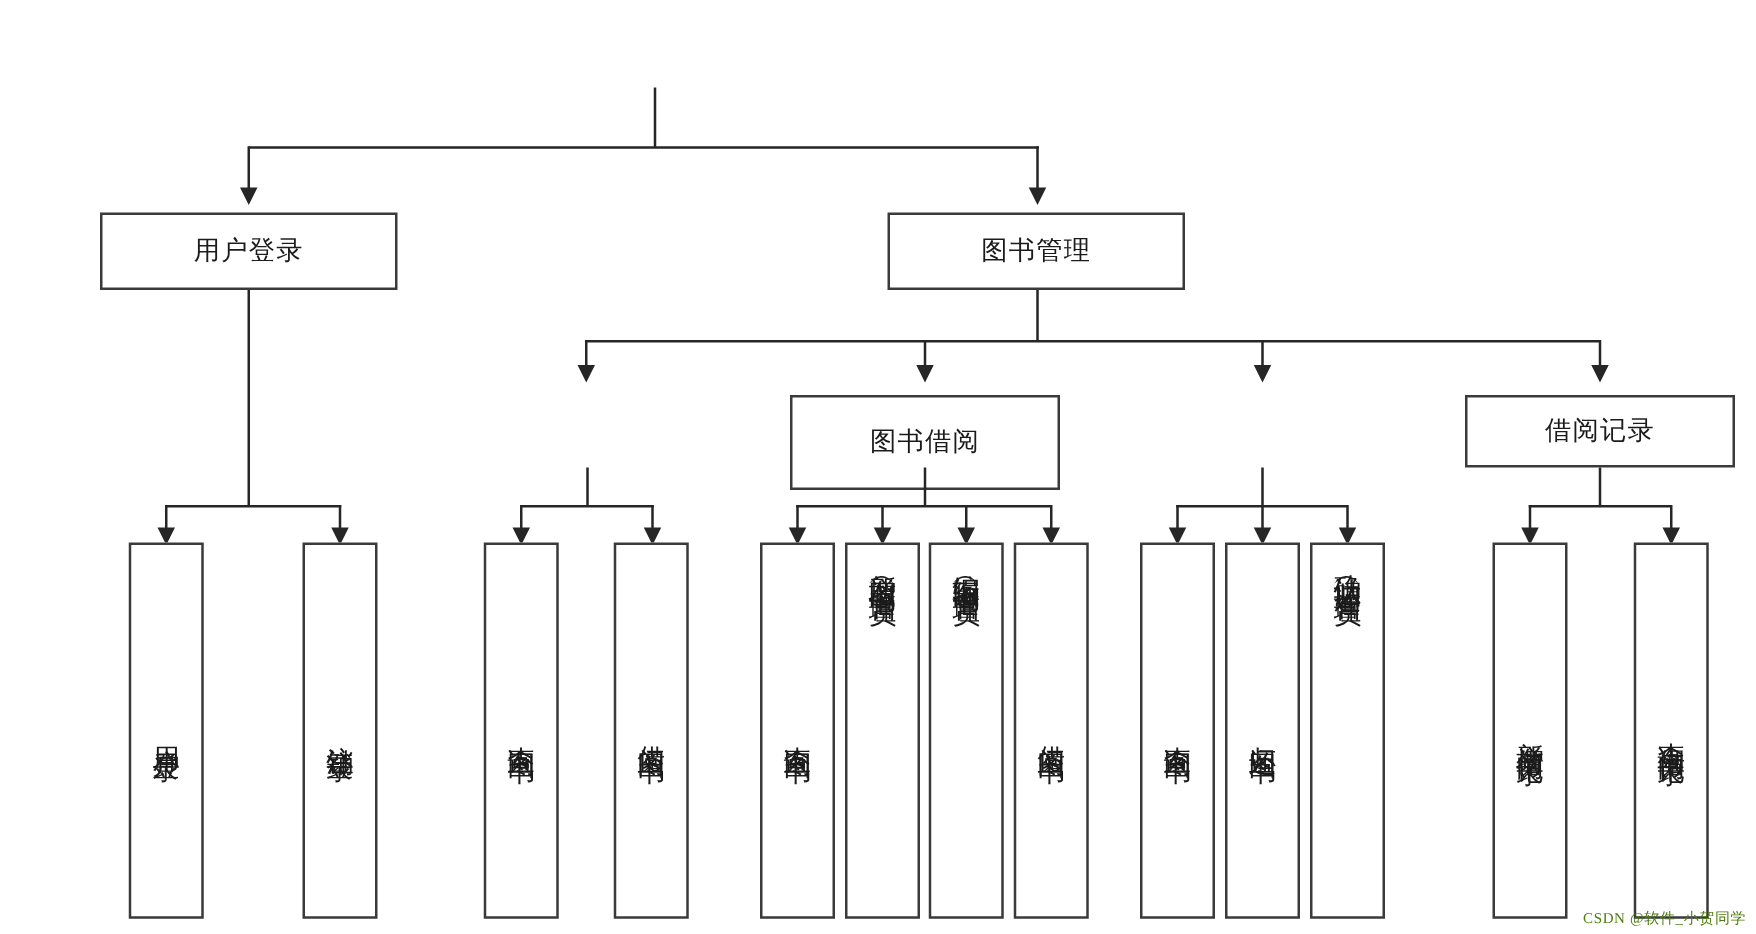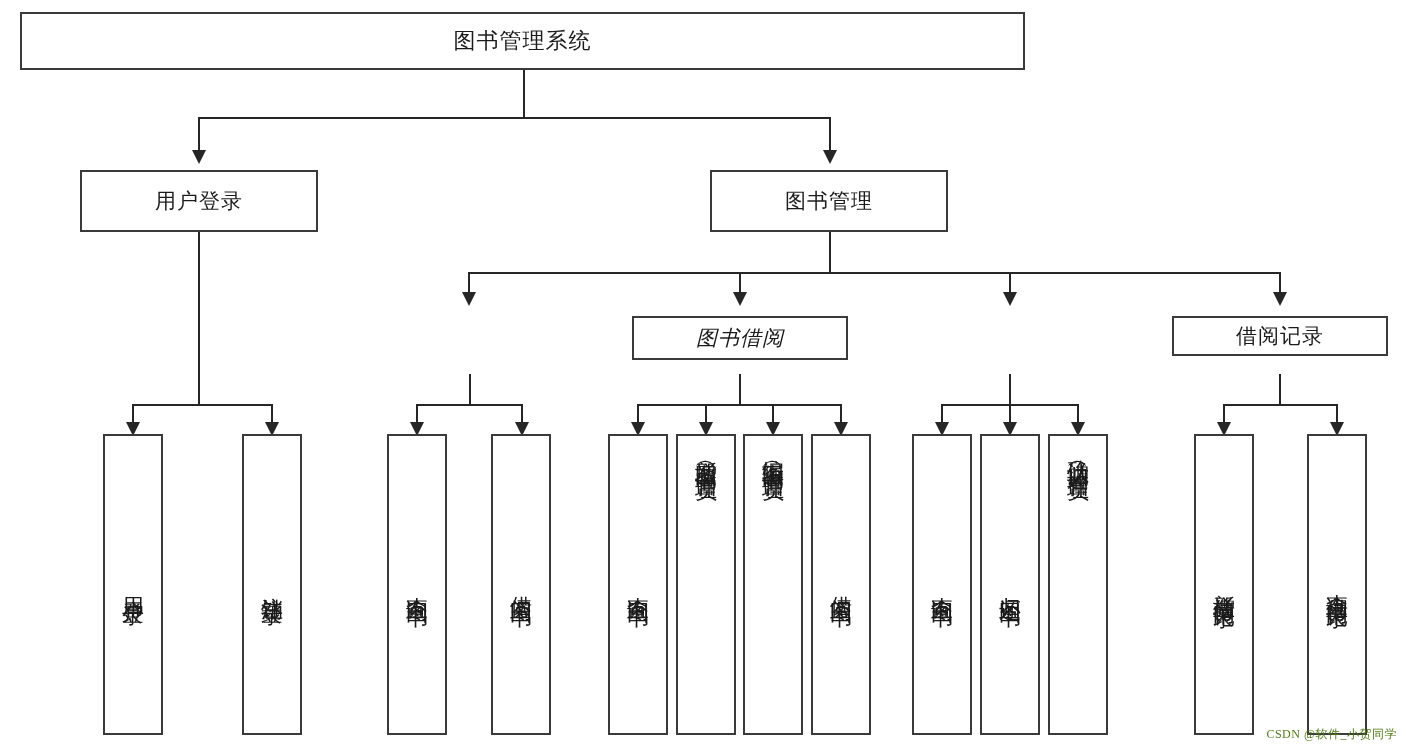--- a/index.html
+++ b/index.html
@@ -82,23 +82,20 @@
     white-space: nowrap;
     letter-spacing: 0.5px;
     font-family: Liberation Serif, serif;
   }
 </style>
 </head>
 <body>
 
 <div id="canvas">
 
-  <div class="node horiz root" style="left:20px; top:12px; width:1005px; height:58px;">
-    <span class="label">图书管理系统</span>
-  </div>
 
   <div class="edge v" style="left:523px; top:70px; height:48px;"></div>
   <div class="edge h" style="left:199px; top:117px; width:632px;"></div>
   <div class="edge v" style="left:198px; top:117px; height:35px;"></div>
   <div class="arrow" style="left:192px; top:150px;"></div>
   <div class="edge v" style="left:829px; top:117px; height:35px;"></div>
   <div class="arrow" style="left:823px; top:150px;"></div>
 
   <div class="node horiz" style="left:80px; top:170px; width:238px; height:62px;">
     <span class="label">用户登录</span>
@@ -120,24 +117,24 @@
 
   <div class="edge v" style="left:468px; top:272px; height:22px;"></div>
   <div class="arrow" style="left:462px; top:292px;"></div>
   <div class="edge v" style="left:739px; top:272px; height:22px;"></div>
   <div class="arrow" style="left:733px; top:292px;"></div>
   <div class="edge v" style="left:1009px; top:272px; height:22px;"></div>
   <div class="arrow" style="left:1003px; top:292px;"></div>
   <div class="edge v" style="left:1279px; top:272px; height:22px;"></div>
   <div class="arrow" style="left:1273px; top:292px;"></div>
 
-  <div class="node horiz" style="left:632px; top:316px; width:216px; height:44px;font-style:italic;">
+  <div class="node horiz" style="left:632px; top:316px; width:216px; height:76px;">
     <span class="label">图书借阅</span>
   </div>
-  <div class="node horiz" style="left:1172px; top:316px; width:216px; height:40px;">
+  <div class="node horiz" style="left:1172px; top:316px; width:216px; height:58px;">
     <span class="label">借阅记录</span>
   </div>
 
   <div class="edge v" style="left:469px; top:374px; height:31px;"></div>
   <div class="edge h" style="left:416px; top:404px; width:107px;"></div>
   <div class="edge v" style="left:416px; top:404px; height:20px;"></div>
   <div class="arrow" style="left:410px; top:422px;"></div>
   <div class="edge v" style="left:521px; top:404px; height:20px;"></div>
   <div class="arrow" style="left:515px; top:422px;"></div>
 

